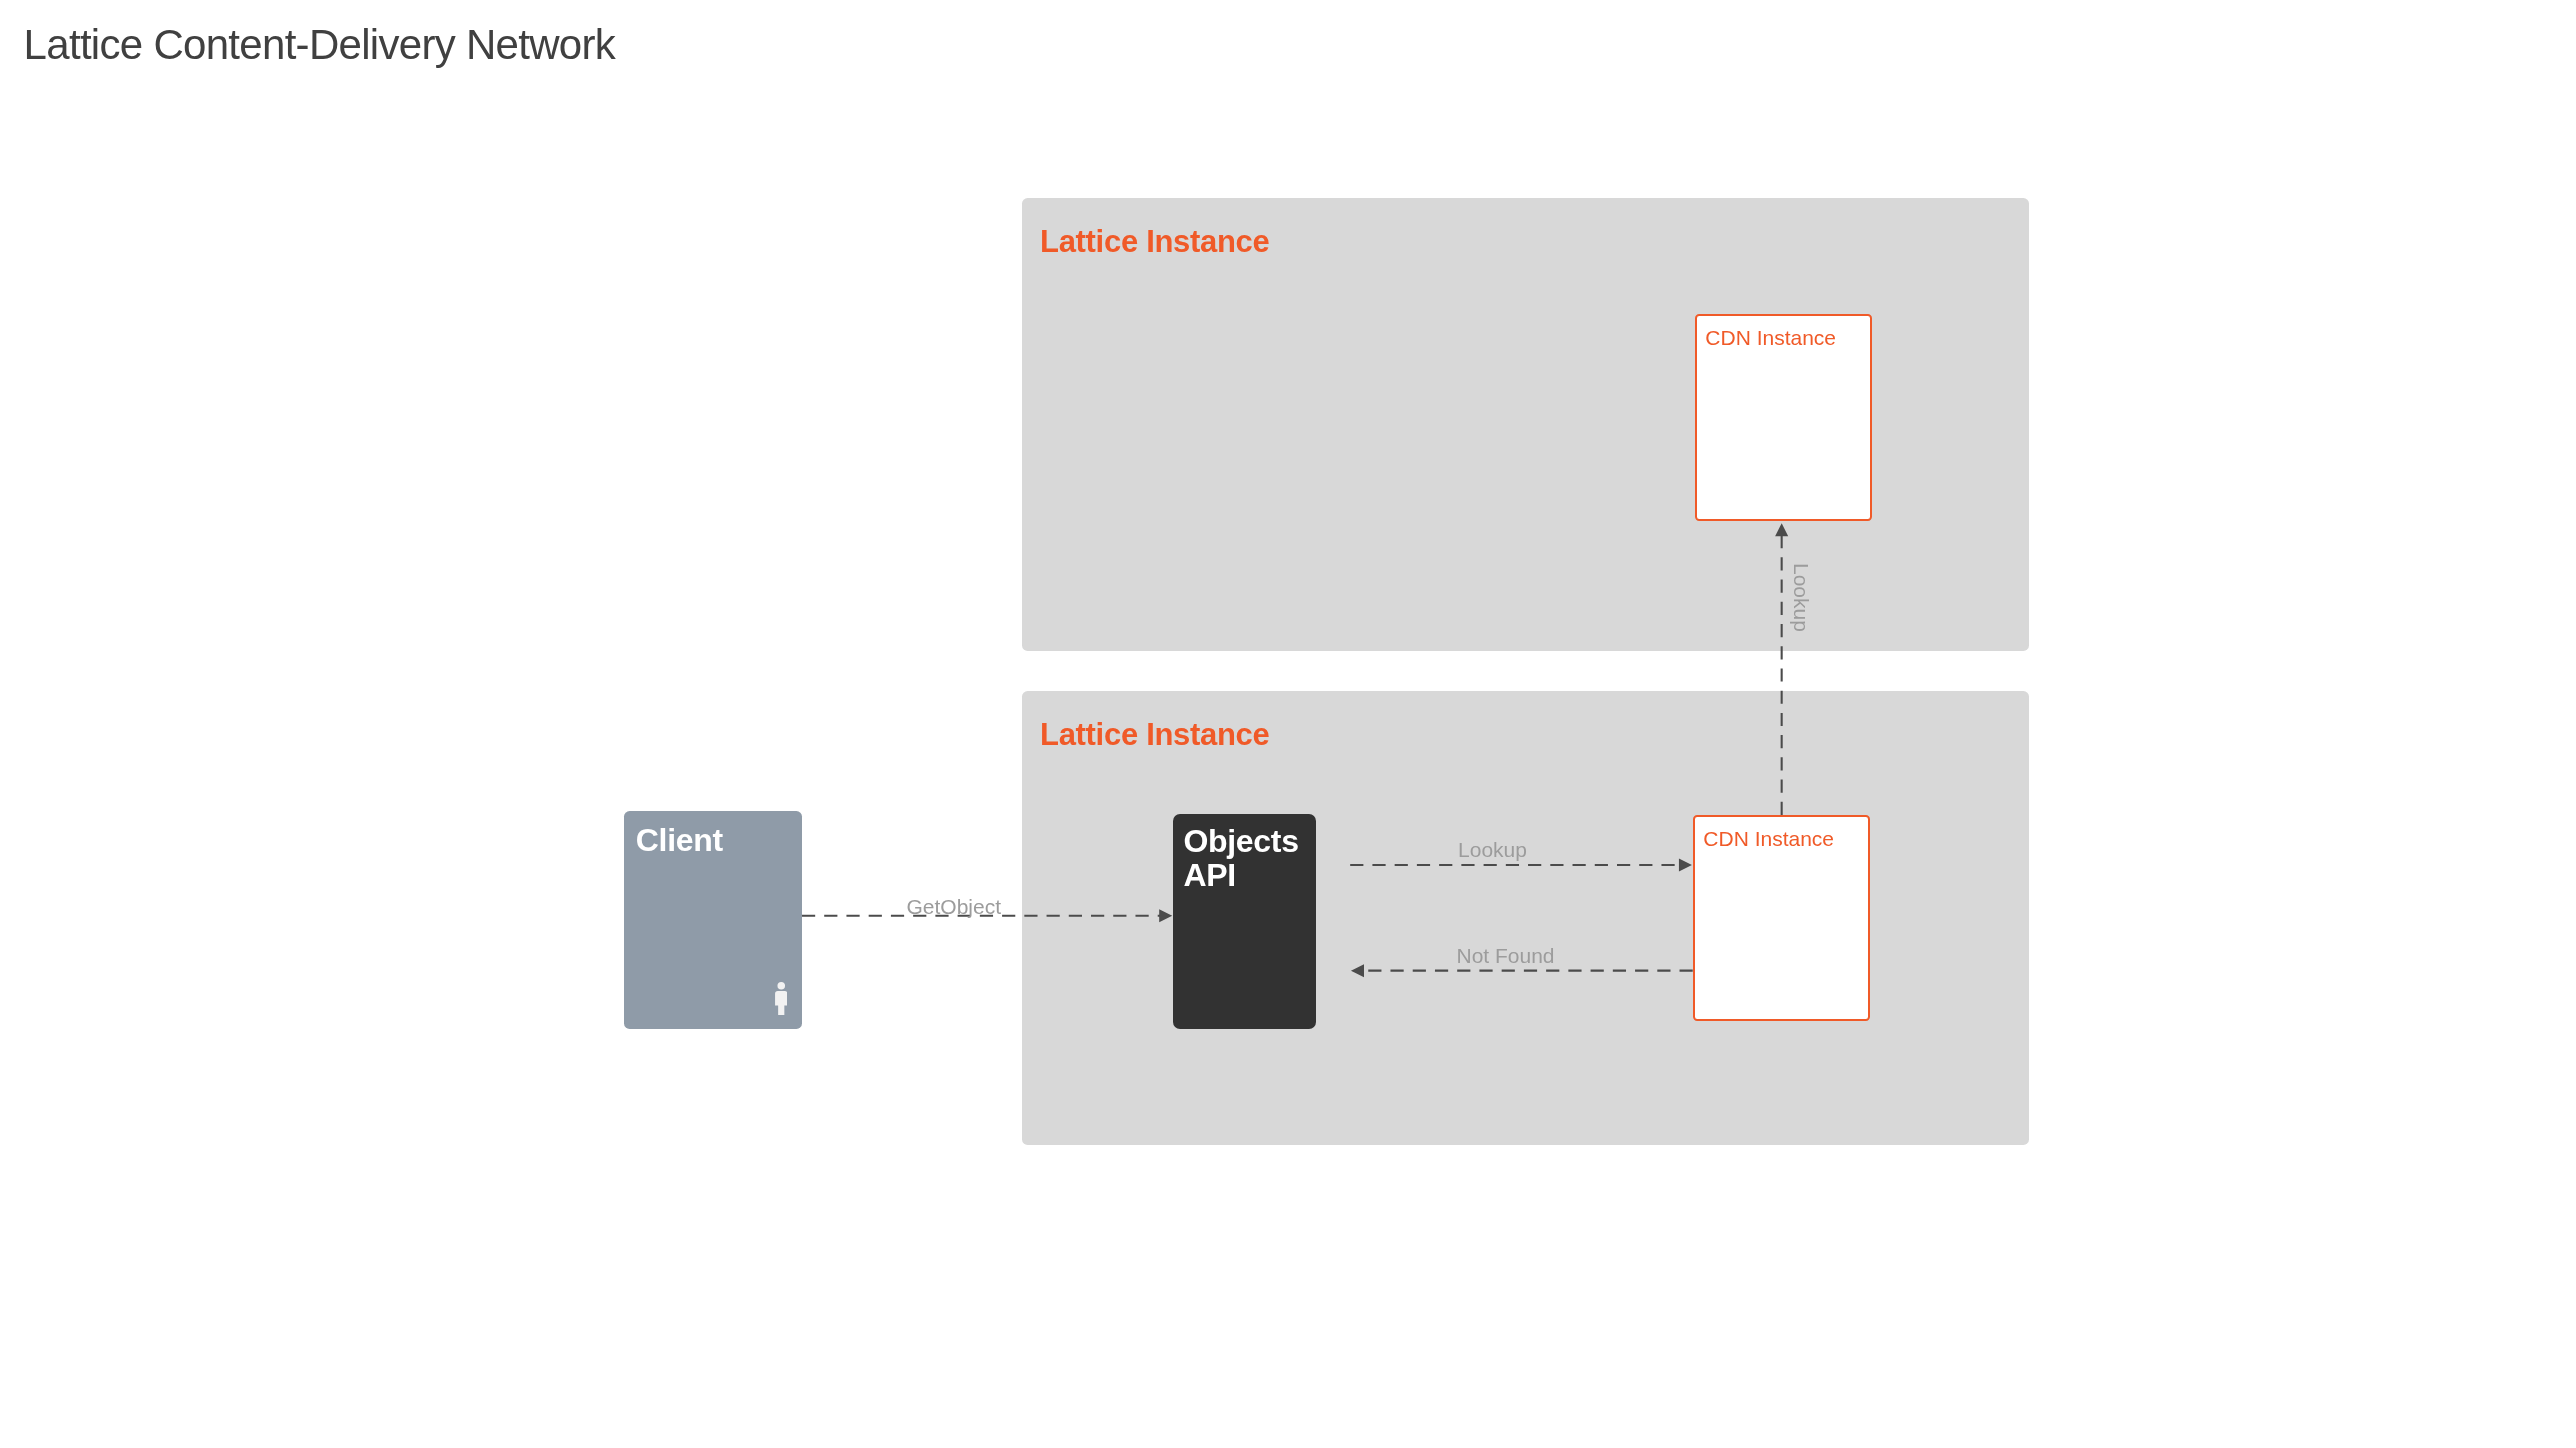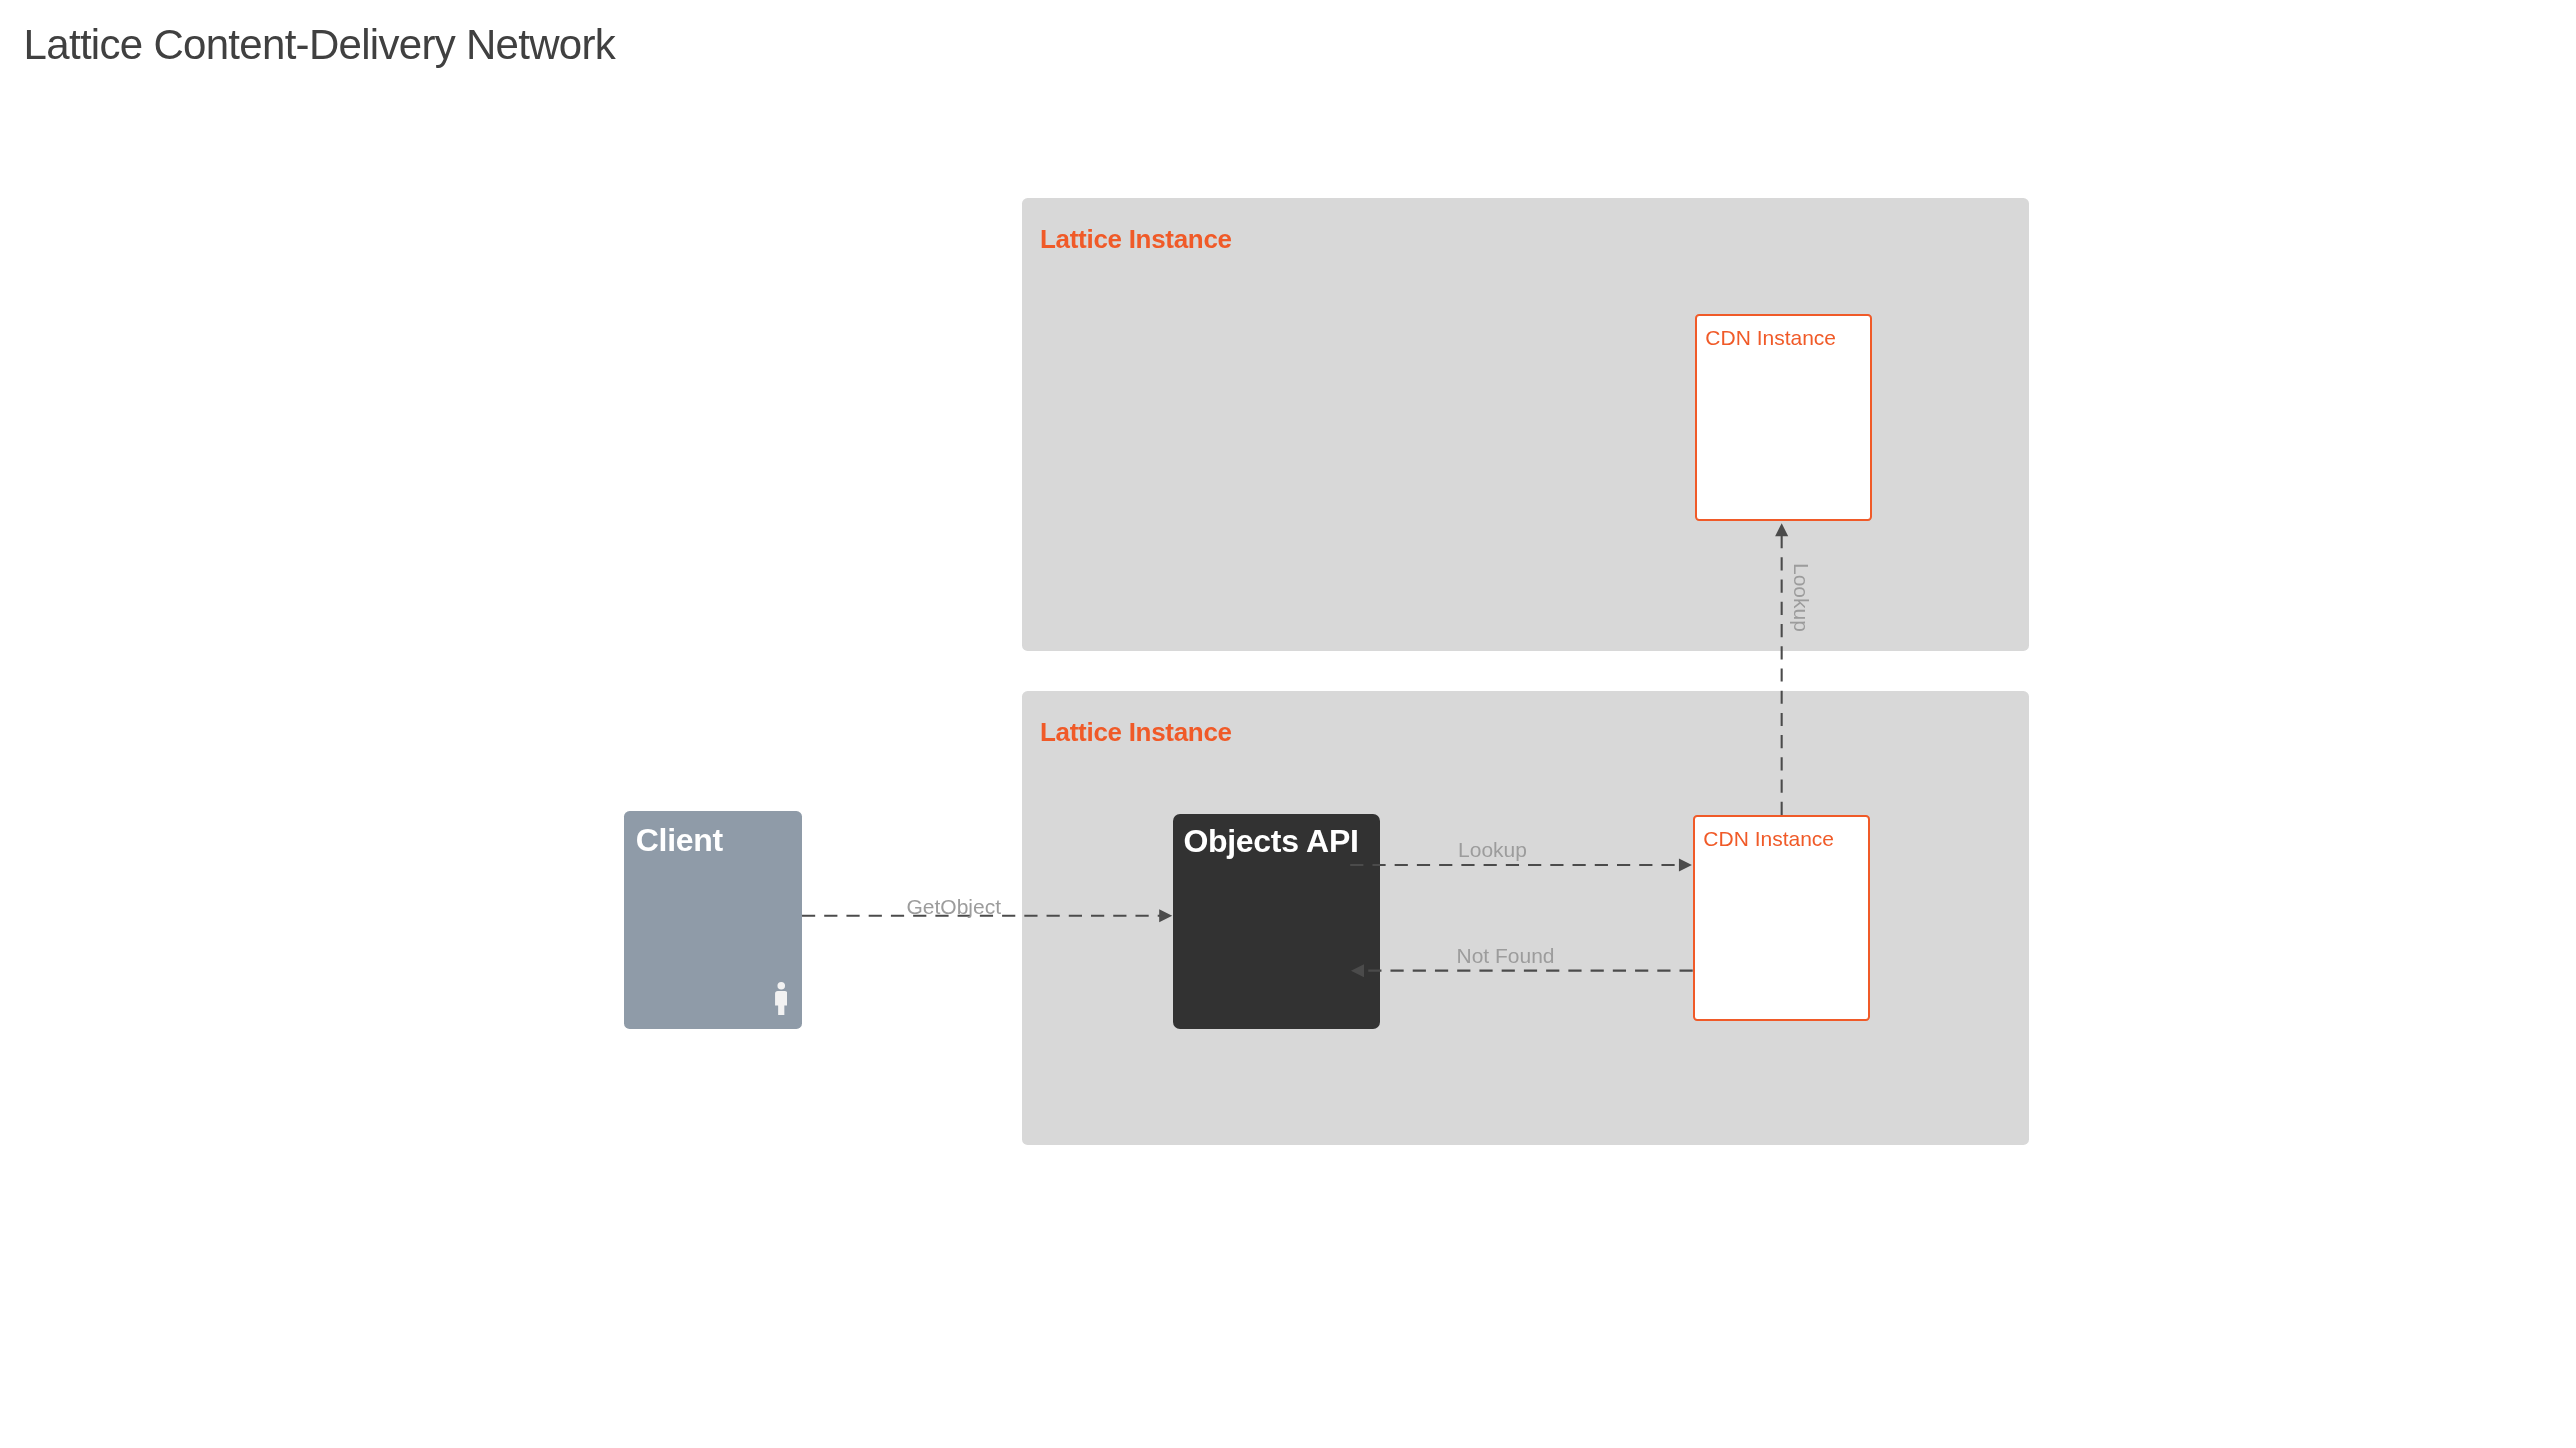--- a/index.html
+++ b/index.html
@@ -31,21 +31,21 @@
     background: #D8D8D8;
     border-radius: 5.6px;
   }
   .lattice-box.top    { top: 198px; height: 453px; }
   .lattice-box.bottom { top: 691px; height: 454px; }
 
   .lattice-label {
     position: absolute;
     left: 18px;
     top: 26.4px;
-    font-size: 26px;
+    font-size: 31px;
     font-weight: bold;
     letter-spacing: -0.3px;
     color: #F05A28;
     white-space: nowrap;
   }
 
   .cdn-box {
     position: absolute;
     background: #ffffff;
     border: 2.1px solid #F05A28;
@@ -54,21 +54,21 @@
     color: #F05A28;
     font-size: 21px;
     padding: 9.7px 8.3px;
   }
   .cdn-box.cdn-top    { left: 673px; top: 116px; width: 177px; height: 207px; }
   .cdn-box.cdn-bottom { left: 671px; top: 124px; width: 177px; height: 206px; }
 
   .objects-api-box {
     position: absolute;
     left: 151px; top: 123px;
-    width: 207px; height: 215px;
+    width: 143px; height: 215px;
     background: #323232;
     border-radius: 7px;
     box-sizing: border-box;
     color: #ffffff;
     font-size: 32px;
     font-weight: bold;
     line-height: 1.05;
     padding: 11px 10.4px;
     letter-spacing: -0.3px;
   }

